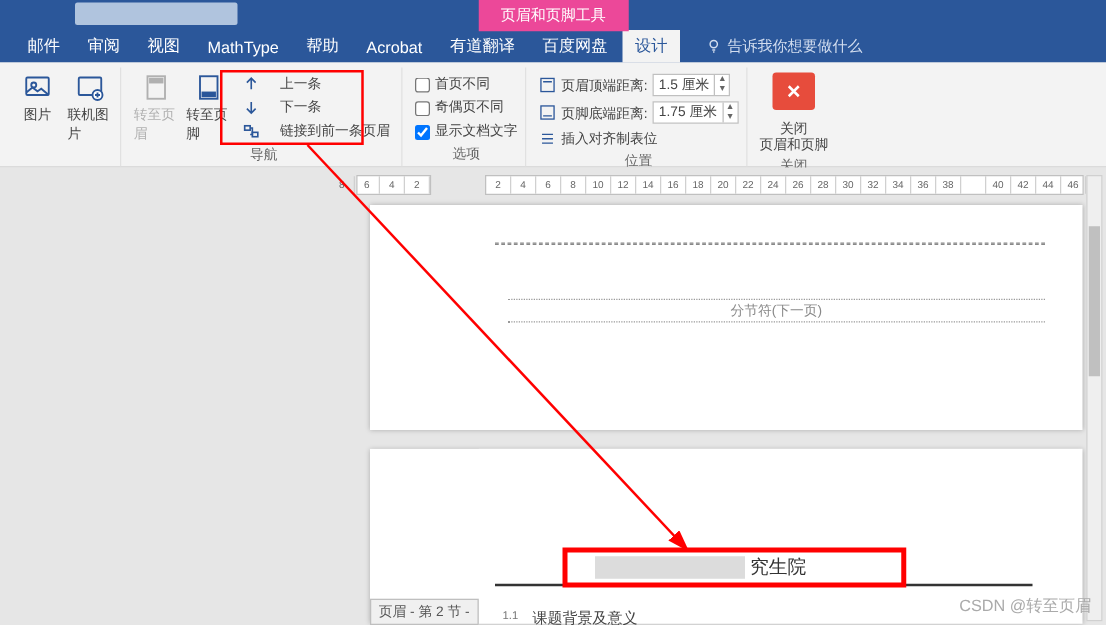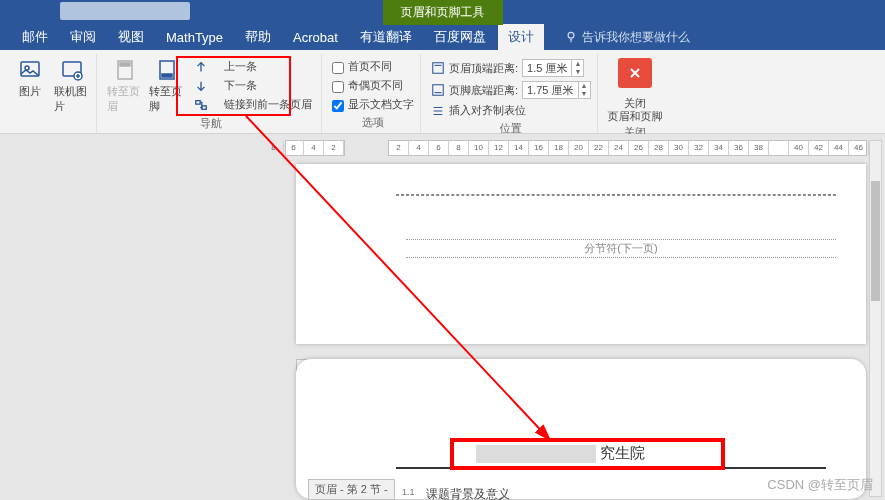--- a/index.html
+++ b/index.html
@@ -1,20 +1,20 @@
 <!DOCTYPE html>
 <html><head>
 <meta charset="utf-8">
 <style>
   * { box-sizing: border-box; margin: 0; padding: 0; font-family: "Microsoft YaHei", sans-serif; }
   body { width: 885px; height: 500px; background: #e6e6e6; overflow: hidden; position: relative; font-size: 12px; }
 
   
   .titlebar { background: #2b579a; height: 24px; display: flex; align-items: center; justify-content: center; position: relative; }
-  .titlebar .tool-tab { background: #4d7c0f; color: #fff; padding: 4px 18px; font-size: 12px; }
+  .titlebar .tool-tab { background: #ec4899; color: #fff; padding: 4px 18px; font-size: 12px; }
   .blur-stub { position: absolute; left: 60px; top: 2px; width: 130px; height: 18px; background: #b0c4de; border-radius: 2px; }
 
   
   .tabs { background: #2b579a; height: 26px; display: flex; align-items: stretch; padding-left: 12px; gap: 2px; }
   .tabs .tab { color: #fff; font-size: 13px; padding: 0 10px; display: flex; align-items: center; cursor: pointer; }
   .tabs .tab.active { background: #f3f3f3; color: #2b579a; }
   .tabs .tell-me { display: flex; align-items: center; gap: 4px; color: #d2ddef; margin-left: 18px; }
   .tell-me svg { width: 14px; height: 14px; }
 
   
@@ -26,45 +26,45 @@
   .big-btn { display: flex; flex-direction: column; align-items: center; gap: 2px; width: 36px; font-size: 11px; color: #444; cursor: pointer; padding-top: 4px; }
   .big-btn svg { width: 24px; height: 24px; }
   .big-btn.disabled { color: #b0b0b0; }
   .small-list { display: flex; flex-direction: column; gap: 2px; padding-top: 4px; font-size: 11px; color: #444; }
   .small-item { display: flex; align-items: center; gap: 16px; cursor: pointer; padding: 1px 3px; white-space: nowrap; }
   .small-item svg { width: 14px; height: 14px; flex:0 0 14px; }
   .chk { display: flex; align-items: flex-end; gap: 4px; font-size: 11px; color: #444; padding: 1px 0; }
   .chk input { width: 12px; height: 12px; }
   .pos-row { display: flex; align-items: center; gap: 4px; font-size: 11px; color: #444; padding: 1px 0; }
   .pos-row svg { width: 14px; height: 14px; }
-  .spin { display: inline-flex; align-items: center; border: 1px solid #c0c0c0; background: #fff; font-size: 11px; height: 18px; }
+  .spin { display: inline-flex; align-items: flex-start; border: 1px solid #c0c0c0; background: #fff; font-size: 11px; height: 18px; }
   .spin span { padding: 0 4px; }
   .spin .arrows { width: 12px; height: 16px; border-left: 1px solid #c0c0c0; display: flex; flex-direction: column; }
   .spin .arrows div { flex:1; font-size:7px; text-align:center; line-height:8px; color:#666; }
   .close-btn { width: 34px; height: 30px; background: #e74c3c; color: #fff; display:flex; align-items:center; justify-content:center; border-radius: 3px; font-size:16px; margin:4px auto 0; }
 
   .highlight-box { position: absolute; border: 2px solid #f00; pointer-events: none; }
 
   
   .doc-area { position: absolute; top: 134px; left: 0; right: 0; bottom: 0; background: #e6e6e6; overflow: hidden; }
   .ruler { position: absolute; top: 6px; height: 16px; background: #fff; border: 1px solid #c0c0c0; display:flex; }
   .ruler.left { left: 285px; width: 60px; flex-direction: row-reverse; }
   .ruler.right { left: 388px; right: 18px; }
   .tick { flex: 0 0 auto; width: 20px; font-size: 8px; color: #666; border-right: 1px solid #d0d0d0; text-align: center; line-height: 14px; }
 
   .page { position: absolute; background: #fff; box-shadow: 0 0 4px rgba(0,0,0,0.25); }
   .page1 { left: 296px; top: 30px; width: 570px; height: 180px; }
-  .page2 { left: 296px; top: 225px; width: 570px; height: 140px; border-radius: 15px; }
+  .page2 { left: 296px; top: 225px; width: 570px; height: 140px; }
 
   .section-break { position: absolute; left: 110px; right: 30px; top: 75px; border-top: 1px dotted #999; border-bottom: 1px dotted #999; text-align: center; font-size: 11px; color: #888; padding: 1px 0; }
   .hdr-line { position: absolute; left: 100px; right: 30px; top: 30px; border-top: 1px dashed #888; border-bottom: 1px dashed #888; height: 2px; }
 
   .tag { position: absolute; background: #f0f0f0; border: 1px solid #bfbfbf; font-size: 11px; padding: 2px 6px; color: #555; }
   .tag1 { left: 0; top: 148px; margin-top: 47px; }
-  .tag2 { left: 12px; bottom: -1px; margin-top: 16px; }
+  .tag2 { left: 0px; bottom: -1px; margin-top: 16px; }
 
   .hdr-title { position: absolute; left: 180px; top: 85px; font-size: 15px; color: #333; display:flex; align-items:center; }
   .hdr-blur { width: 120px; height: 18px; background: #dcdcdc; margin-right: 4px; }
   .hdr-underline { position: absolute; left: 100px; right: 40px; top: 108px; height: 2px; background: #333; }
   .subhdr { position:absolute; left: 130px; top: 127px; font-size: 12px; color: #444; }
   .small-num { position:absolute; left:106px; top:128px; font-size:9px; color:#777;}
 
   .annotation { position: absolute; color: #f00; font-size: 20px; font-weight: 500; }
 
   .scrollbar { position:absolute; right:3px; top:6px; bottom:3px; width:13px; background:#efefef; border:1px solid #d0d0d0;}

